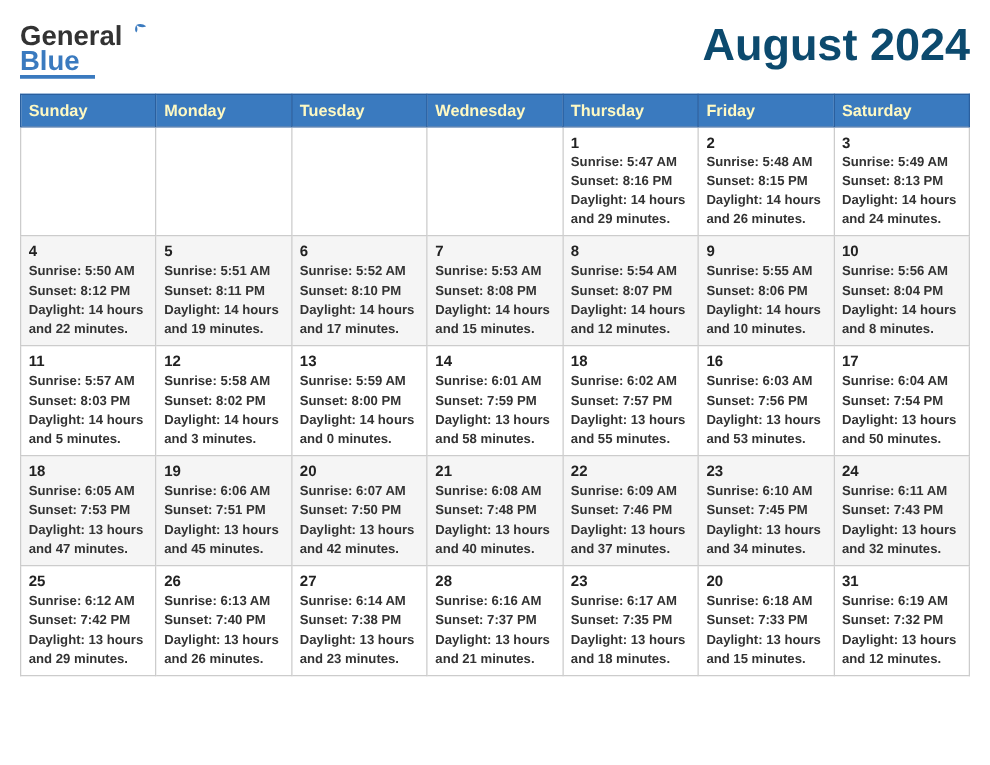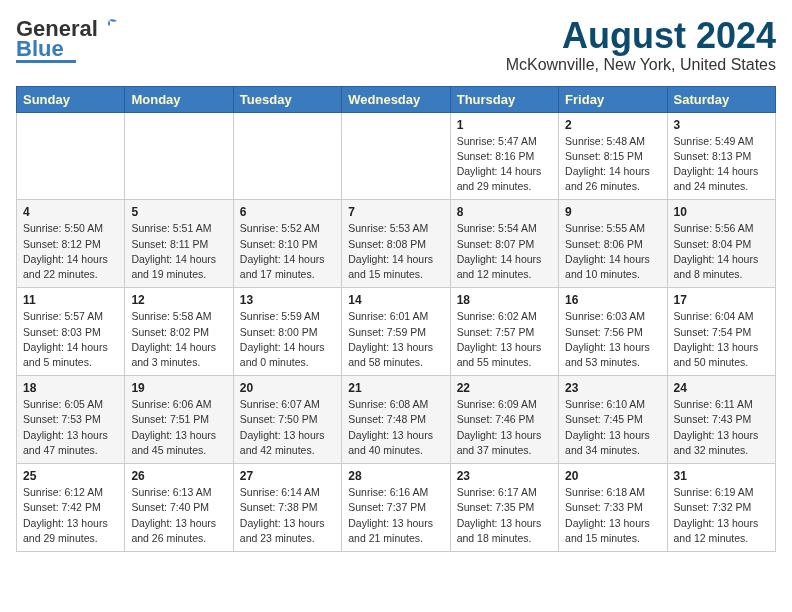--- a/index.html
+++ b/index.html
@@ -70,20 +70,21 @@
     .day-num {
       font-weight: bold;
       font-size: 12px;
       margin-bottom: 2px;
       display: block;
     }
     .day-info {
       font-size: 10.5px;
       line-height: 1.45;
       color: #333;
+      font-weight: bold;
     }
     .empty-cell {
       background: #fff !important;
     }
   </style>
 </head>
 <body>
 
 <div class="header">
   <div class="logo">
@@ -92,21 +93,20 @@
       <svg width="20" height="18" viewBox="0 0 20 18" style="margin-left:1px;margin-top:-4px;">
         <path d="M10 2 Q14 0 18 3 Q14 5 10 2Z" fill="#3a7abf"></path>
         <path d="M10 2 Q12 6 10 8 Q8 6 10 2Z" fill="#3a7abf"></path>
       </svg>
     </div>
     <span style="font-size:22px;font-weight:bold;color:#3a7abf;line-height:0.8;margin-top:-2px;">Blue</span>
     <div class="logo-line"></div>
   </div>
   <div class="title-block">
     <h1>August 2024</h1>
-    <h2>McKownville, New York, United States</h2>
   </div>
 </div>
 
 <table>
   <thead>
     <tr>
       <th>Sunday</th>
       <th>Monday</th>
       <th>Tuesday</th>
       <th>Wednesday</th>

